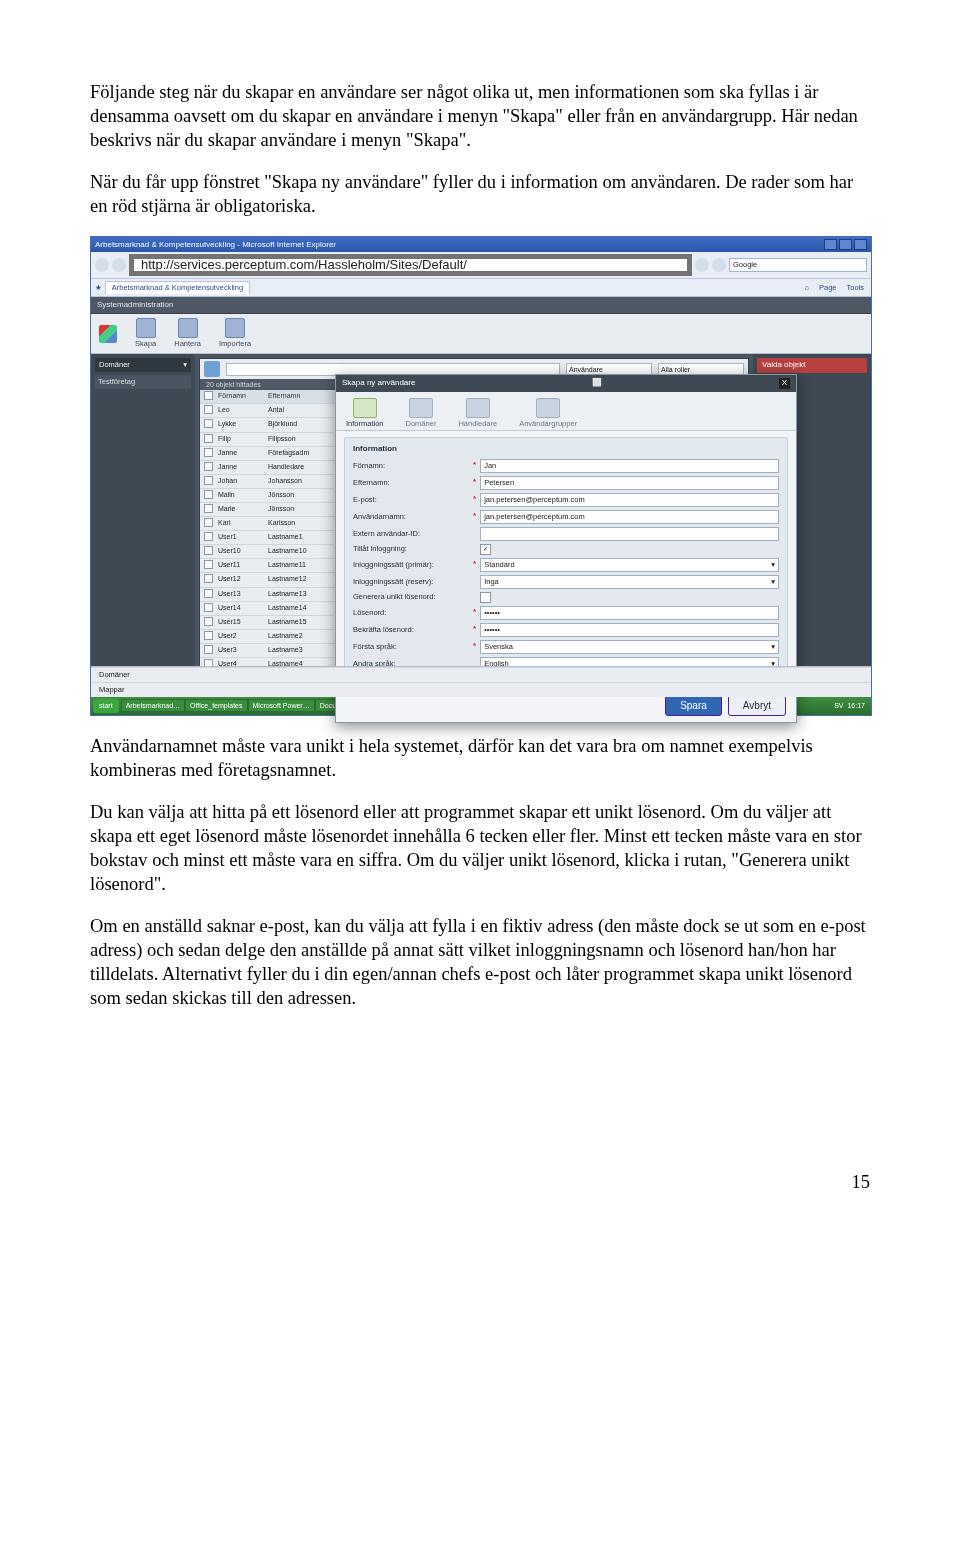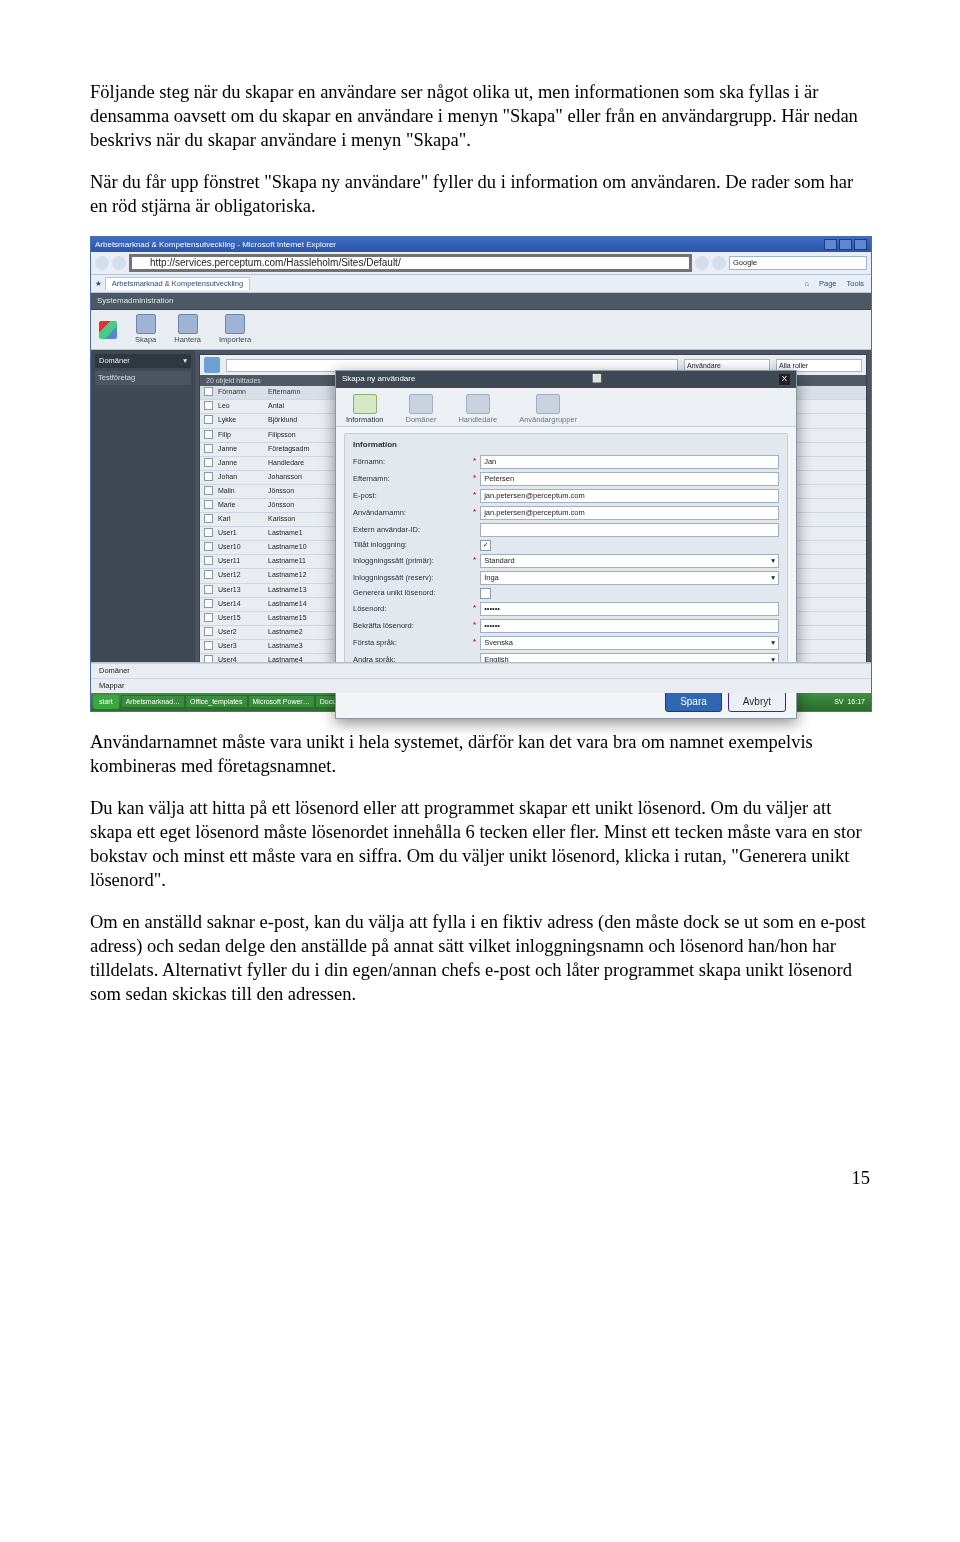--- a/index.html
+++ b/index.html
@@ -48,24 +48,24 @@
     gap: 3px;
   }
   .nav-btn {
     width: 14px; height: 14px; border-radius: 50%;
     background: #d4ddea;
     display:inline-block;
   }
   .addr-input {
     flex: 1;
     background: #fff;
-    border: 3px solid #737373;
+    border: 5px solid #737373;
     height: 12px;
-    padding: 0 18px;
-    font-size: 10px;
+    padding: 0 7px;
+    font-size: 13px;
     line-height: 12px;
     overflow: hidden;
   }
   .search-input {
     width: 130px;
     background: #fff;
     border: 1px solid #9fb4d4;
     height: 12px;
     padding: 0 3px;
     font-size: 7.5px;
@@ -508,20 +508,23 @@
                   </div>
                 </div>
             </div>
             <div class="modal-btns">
               <div class="btn primary">Spara</div>
               <div class="btn secondary">Avbryt</div>
             </div>
           </div>
         </div>
 
+        <div class="app-right">
+          <div class="valda">Valda objekt</div>
+        </div>
       </div>
 
       <div class="app-bottom">
         <div class="row">Domäner</div>
         <div class="row">Mappar</div>
       </div>
     </div>
 
     <div class="taskbar">
       <span class="start">start</span>

